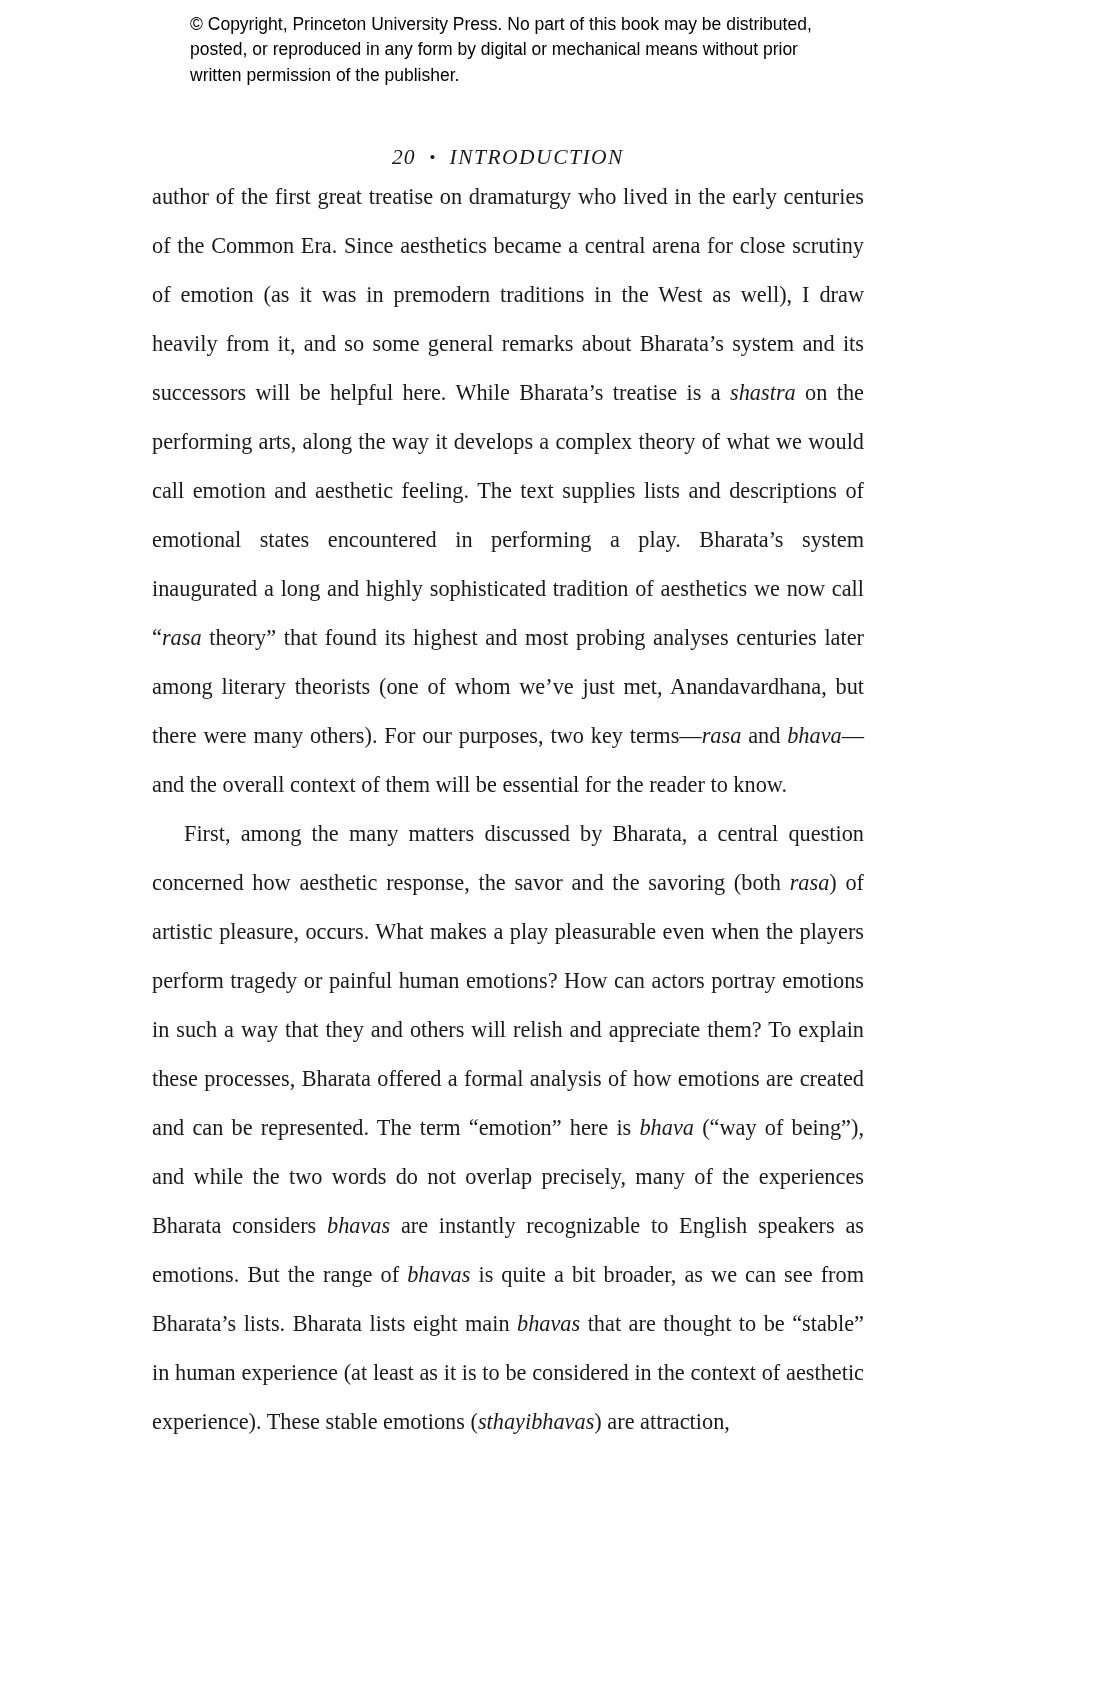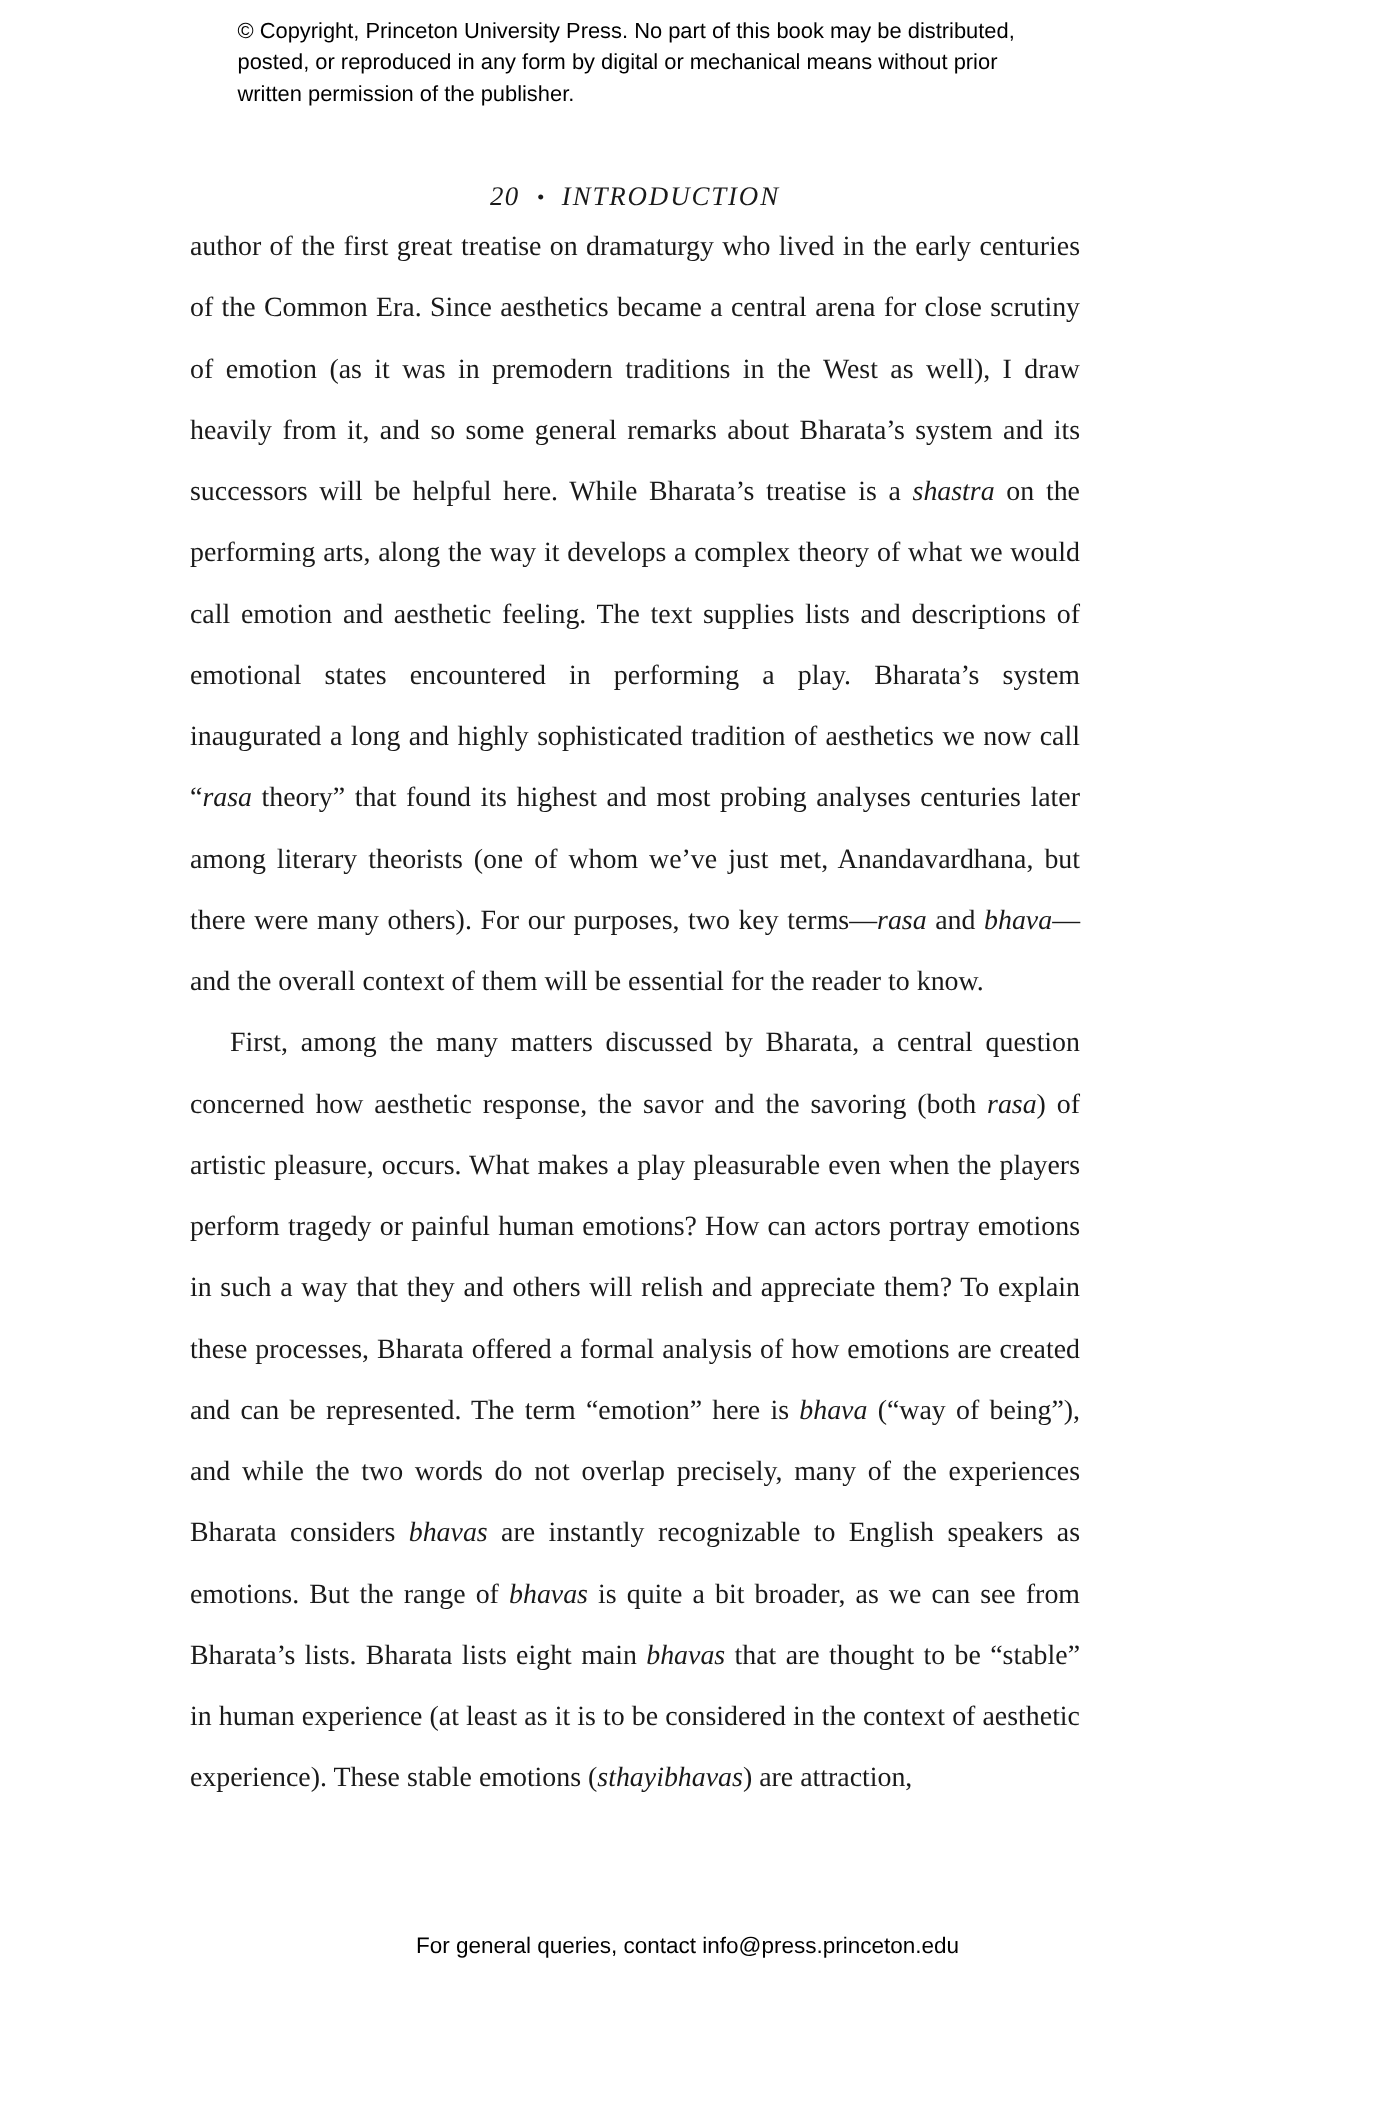--- a/index.html
+++ b/index.html
@@ -91,15 +91,14 @@
 
   <div class="running-head">
     <span class="page-number">20</span><span class="bullet">•</span><span class="section-title">INTRODUCTION</span>
   </div>
 
   <main class="body-text">
       <p><span>author of the first great treatise on dramaturgy who lived in the early centuries of the Common Era. Since aesthetics became a central arena for close scrutiny of emotion (as it was in premodern traditions in the West as well), I draw heavily from it, and so some general remarks about Bharata’s system and its successors will be helpful here. While Bharata’s treatise is a </span><em>shastra</em><span> on the performing arts, along the way it develops a complex theory of what we would call emotion and aesthetic feeling. The text supplies lists and descriptions of emotional states encountered in performing a play. Bharata’s system inaugurated a long and highly sophisticated tradition of aesthetics we now call “</span><em>rasa</em><span> theory” that found its highest and most probing analyses centuries later among literary theorists (one of whom we’ve just met, Anandavardhana, but there were many others). For our purposes, two key terms—</span><em>rasa</em><span> and </span><em>bhava</em><span>—and the overall context of them will be essential for the reader to know.</span></p>
       <p class="indent"><span>First, among the many matters discussed by Bharata, a central question concerned how aesthetic response, the savor and the savoring (both </span><em>rasa</em><span>) of artistic pleasure, occurs. What makes a play pleasurable even when the players perform tragedy or painful human emotions? How can actors portray emotions in such a way that they and others will relish and appreciate them? To explain these processes, Bharata offered a formal analysis of how emotions are created and can be represented. The term “emotion” here is </span><em>bhava</em><span> (“way of being”), and while the two words do not overlap precisely, many of the experiences Bharata considers </span><em>bhavas</em><span> are instantly recognizable to English speakers as emotions. But the range of </span><em>bhavas</em><span> is quite a bit broader, as we can see from Bharata’s lists. Bharata lists eight main </span><em>bhavas</em><span> that are thought to be “stable” in human experience (at least as it is to be considered in the context of aesthetic experience). These stable emotions (</span><em>sthayibhavas</em><span>) are attraction,</span></p>
     </main>
 
-  <div class="page-footer">For general queries, contact info@press.princeton.edu</div>
 
 </div>
 
 </body></html>

